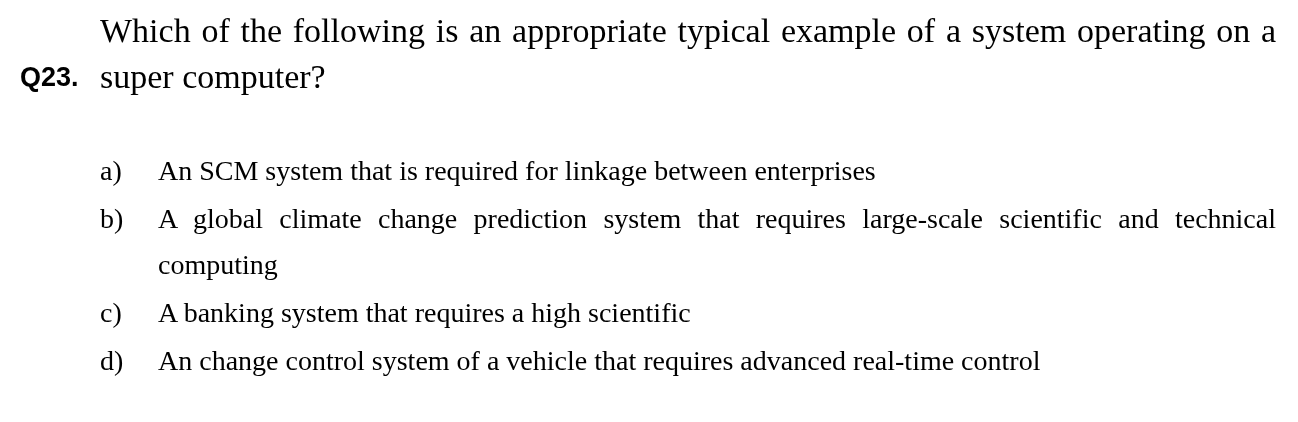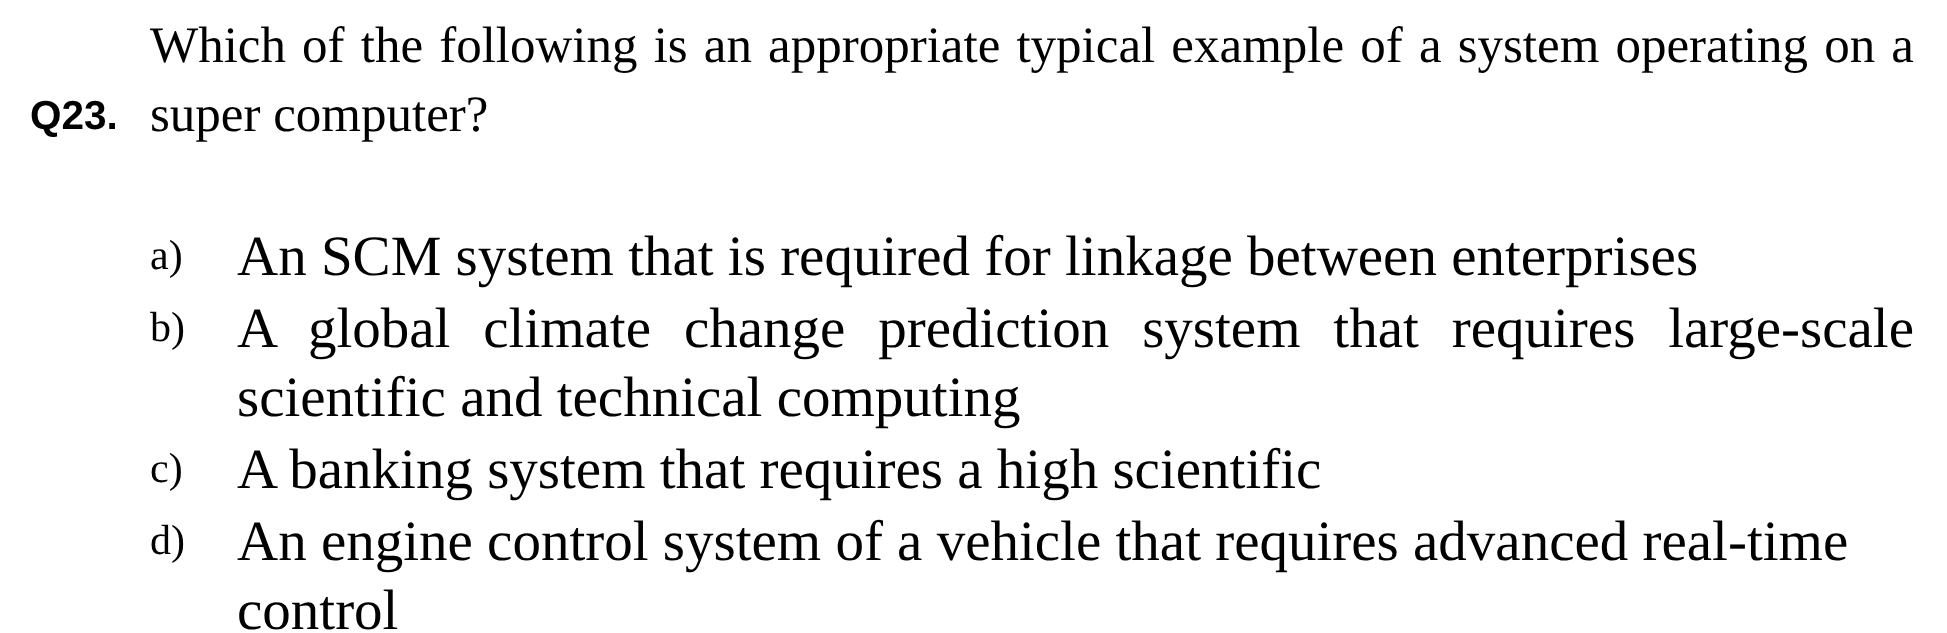--- a/index.html
+++ b/index.html
@@ -56,21 +56,21 @@
   }
   .opt-label {
     flex: 0 0 auto;
     width: 58px;
     font-size: 28px;
     line-height: 46px;
     text-align: left;
   }
   .opt-text {
     flex: 1 1 auto;
-    font-size: 38px;
+    font-size: 28px;
     line-height: 46px;
     text-align: justify;
     text-align-last: left;
     padding-right: 8px;
   }
   .opt-text.nojustify {
     text-align: left;
   }
 </style>
 </head>
@@ -95,18 +95,18 @@
       <div class="opt-text">A global climate change prediction system that requires large-scale scientific and technical computing</div>
     </div>
 
     <div class="option">
       <div class="opt-label">c)</div>
       <div class="opt-text nojustify">A banking system that requires a high scientific</div>
     </div>
 
     <div class="option">
       <div class="opt-label">d)</div>
-      <div class="opt-text nojustify">An engine control system of a vehicle that requires advanced real-time control</div>
+      <div class="opt-text nojustify">An change control system of a vehicle that requires advanced real-time control</div>
     </div>
 
   </div>
 
 </div>
 
 </body></html>

